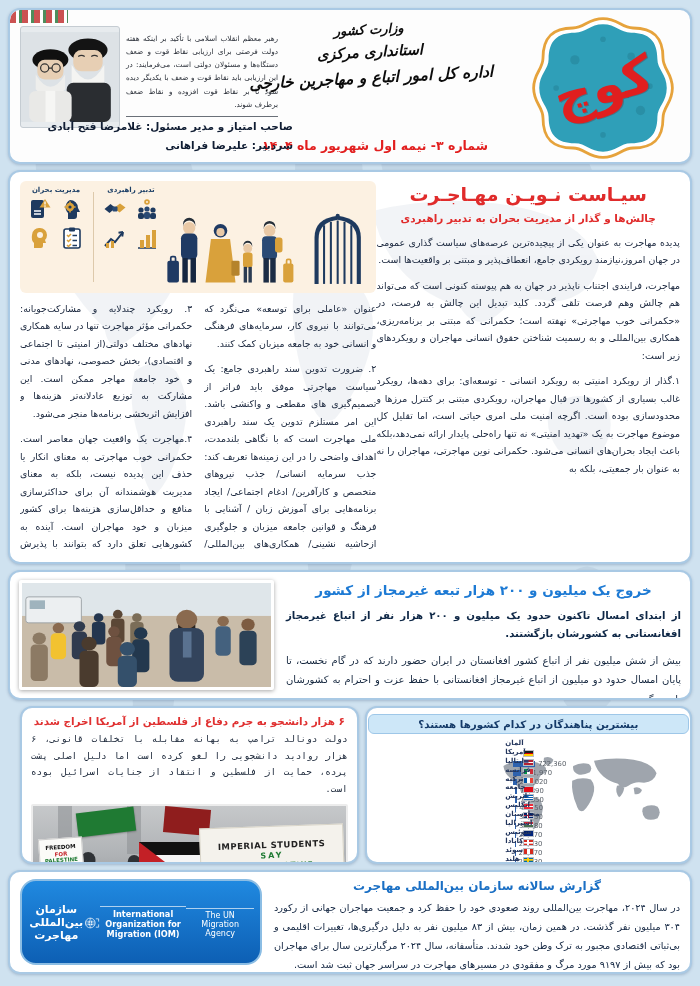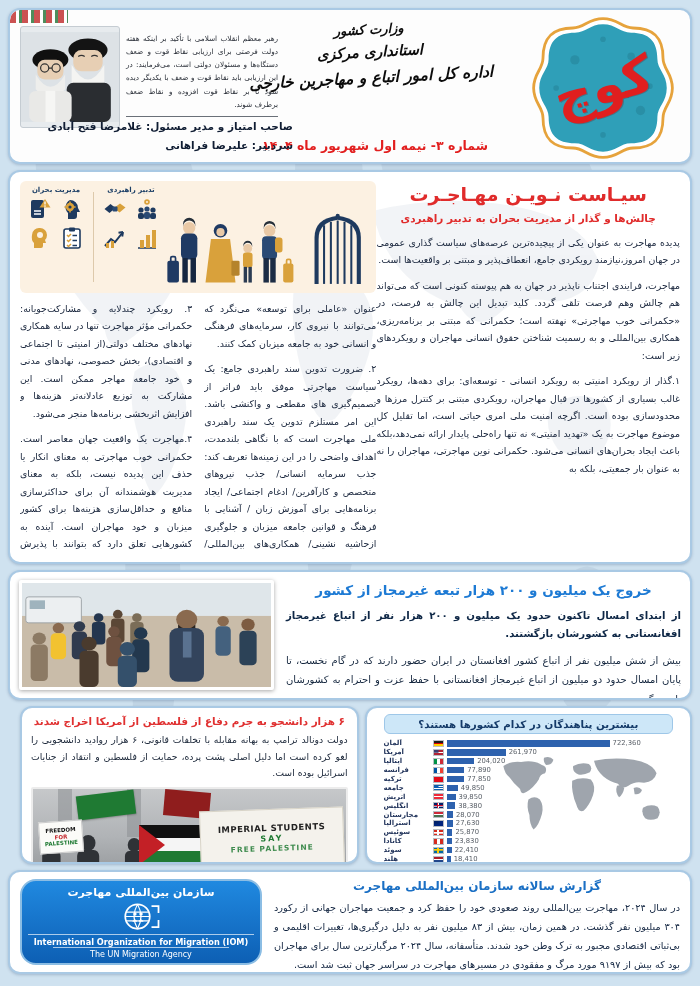--- a/index.html
+++ b/index.html
@@ -57,56 +57,56 @@
   .exp-photo svg{width:100%;height:100%;}
   .exp-content{flex:1;direction:rtl;display:flex;flex-direction:column;justify-content:flex-start;}
   .exp-content h2{color:#1d7ad4;font-size:13.5px;font-weight:bold;text-align:center;margin:2px 0 9px;}
   .exp-lead{font-weight:bold;font-size:10.2px;color:#0e2746;margin:0 0 7px;text-align:justify;line-height:1.8;}
   .exp-body{font-size:10px;color:#15273f;margin:0;text-align:justify;line-height:1.95;}
 
   
   .row3{height:158px;margin-bottom:6px;display:flex;gap:6px;}
   .students-box{width:49.5%;padding:7px 9px;margin-left:12px;}
   .students-box h3{color:#e03131;font-size:10.4px;font-weight:bold;text-align:center;margin:0 0 5px;direction:rtl;}
-  .students-box p{font-size:9.3px;line-height:1.8;margin:0;text-align:justify;direction:rtl;color:#1a2638;}
+  .students-box p{font-size:9.3px;line-height:1.8;margin:0;text-align:justify;direction:rtl;color:#1a2638;font-family:Liberation Mono, monospace;}
   .protest-photo{height:84px;margin-top:5px;position:relative;border:2px solid #ececec;border-radius:2px;overflow:hidden;
     background:linear-gradient(180deg,#c6c8ca 0%,#b0b3b6 60%,#9a9da0 100%);}
   .building-col{position:absolute;top:0;width:14px;height:60%;background:#8f9296;opacity:.6;}
   .green-flag{position:absolute;left:14%;top:4px;width:58px;height:24px;background:#1f7a33;transform:rotate(-7deg);box-shadow:0 1px 2px rgba(0,0,0,.3);}
   .red-sign{position:absolute;left:42%;top:2px;width:46px;height:26px;background:#8f1d1d;transform:rotate(5deg);}
   .pal-flag{position:absolute;left:34%;bottom:4px;width:72px;height:40px;
     background:linear-gradient(180deg,#111 0 33%,#f5f5f5 33% 66%,#1f7a33 66% 100%);}
   .pal-triangle{position:absolute;left:0;top:0;width:0;height:0;border-top:20px solid transparent;border-bottom:20px solid transparent;border-left:26px solid #c32026;}
   .banner{position:absolute;right:2px;bottom:2px;width:46%;height:58px;background:#f4f2ec;border:1px solid #d8d4c8;transform:rotate(-2deg);
     display:flex;flex-direction:column;align-items:center;justify-content:center;gap:1px;}
   .banner .b1{font-size:8.5px;font-weight:bold;color:#222;letter-spacing:.5px;}
   .banner .b2{font-size:8px;font-weight:bold;color:#1f7a33;letter-spacing:2px;}
   .banner .b3{font-size:7.5px;font-weight:bold;color:#1f7a33;letter-spacing:1px;opacity:.85;}
   .small-sign{position:absolute;left:6px;bottom:16px;width:44px;height:32px;background:#fbfbf8;border:1px solid #ccc;transform:rotate(-4deg);
     display:flex;flex-direction:column;align-items:center;justify-content:center;}
   .small-sign span{font-size:5.5px;font-weight:bold;line-height:1.25;}
   .ss1{color:#111;} .ss2{color:#c32026;} .ss3{color:#1f7a33;}
   .crowd-sil{position:absolute;left:0;bottom:0;width:100%;height:34px;}
 
-  .chart-box{flex:1;padding:6px 17px;}
+  .chart-box{flex:1;padding:6px 1px;}
   .chart-title-bar{background:#cde7f8;border:1px solid #9ec7e8;border-radius:6px;color:#143a68;font-weight:bold;
     font-size:10.3px;text-align:center;padding:3px 0;margin-bottom:5px;direction:rtl;position:relative;z-index:2;}
   .chart-rows{position:relative;z-index:2;}
-  .chart-row{display:flex;align-items:center;height:8.9px;gap:3px;direction:ltr;}
+  .chart-row{display:flex;align-items:center;height:8.9px;gap:3px;direction:ltr;flex-direction:column;}
   .c-label{width:46px;font-size:7px;font-weight:bold;color:#23355c;direction:rtl;text-align:left;white-space:nowrap;overflow:hidden;flex:none;}
   .c-flag{width:11px;height:7px;flex:none;border:0.5px solid #b9bec4;}
   .c-barwrap{flex:1;display:flex;align-items:center;min-width:0;}
   .c-bar{height:6.5px;flex:none;}
   .c-val{font-size:6.8px;color:#5a6068;margin-left:3px;white-space:nowrap;}
   .chart-map{position:absolute;right:8px;top:38px;width:58%;height:68%;z-index:1;opacity:.95;}
 
   
   .iom{height:104px;display:flex;gap:12px;padding:7px 10px;}
   .iom-badge{width:242px;flex:none;background:linear-gradient(180deg,#2089e0,#0d5fb4);border-radius:16px;border:2px solid #8bbde4;
-    color:#fff;text-align:center;padding:5px 6px 4px;display:flex;flex-direction:column;align-items:center;justify-content:space-between;}
+    color:#fff;text-align:center;padding:5px 6px 4px;display:flex;flex-direction:row;align-items:center;justify-content:space-between;}
   .iom-fa{font-weight:bold;font-size:11px;direction:rtl;}
   .iom-logo{width:40px;height:36px;}
   .iom-en{font-size:8.2px;font-weight:bold;width:100%;padding-top:2px;border-top:1px solid rgba(255,255,255,.65);}
   .iom-agency{font-size:8px;width:78%;padding-top:2px;border-top:1px solid rgba(255,255,255,.65);}
   .iom-content{flex:1;direction:rtl;}
   .iom-content h3{color:#1a6fc4;font-size:12px;font-weight:bold;text-align:center;margin:0 0 6px;}
   .iom-content p{font-size:9.7px;line-height:1.95;margin:0;text-align:justify;color:#10233f;font-weight:500;}
 </style>
 </head>
 <body>

